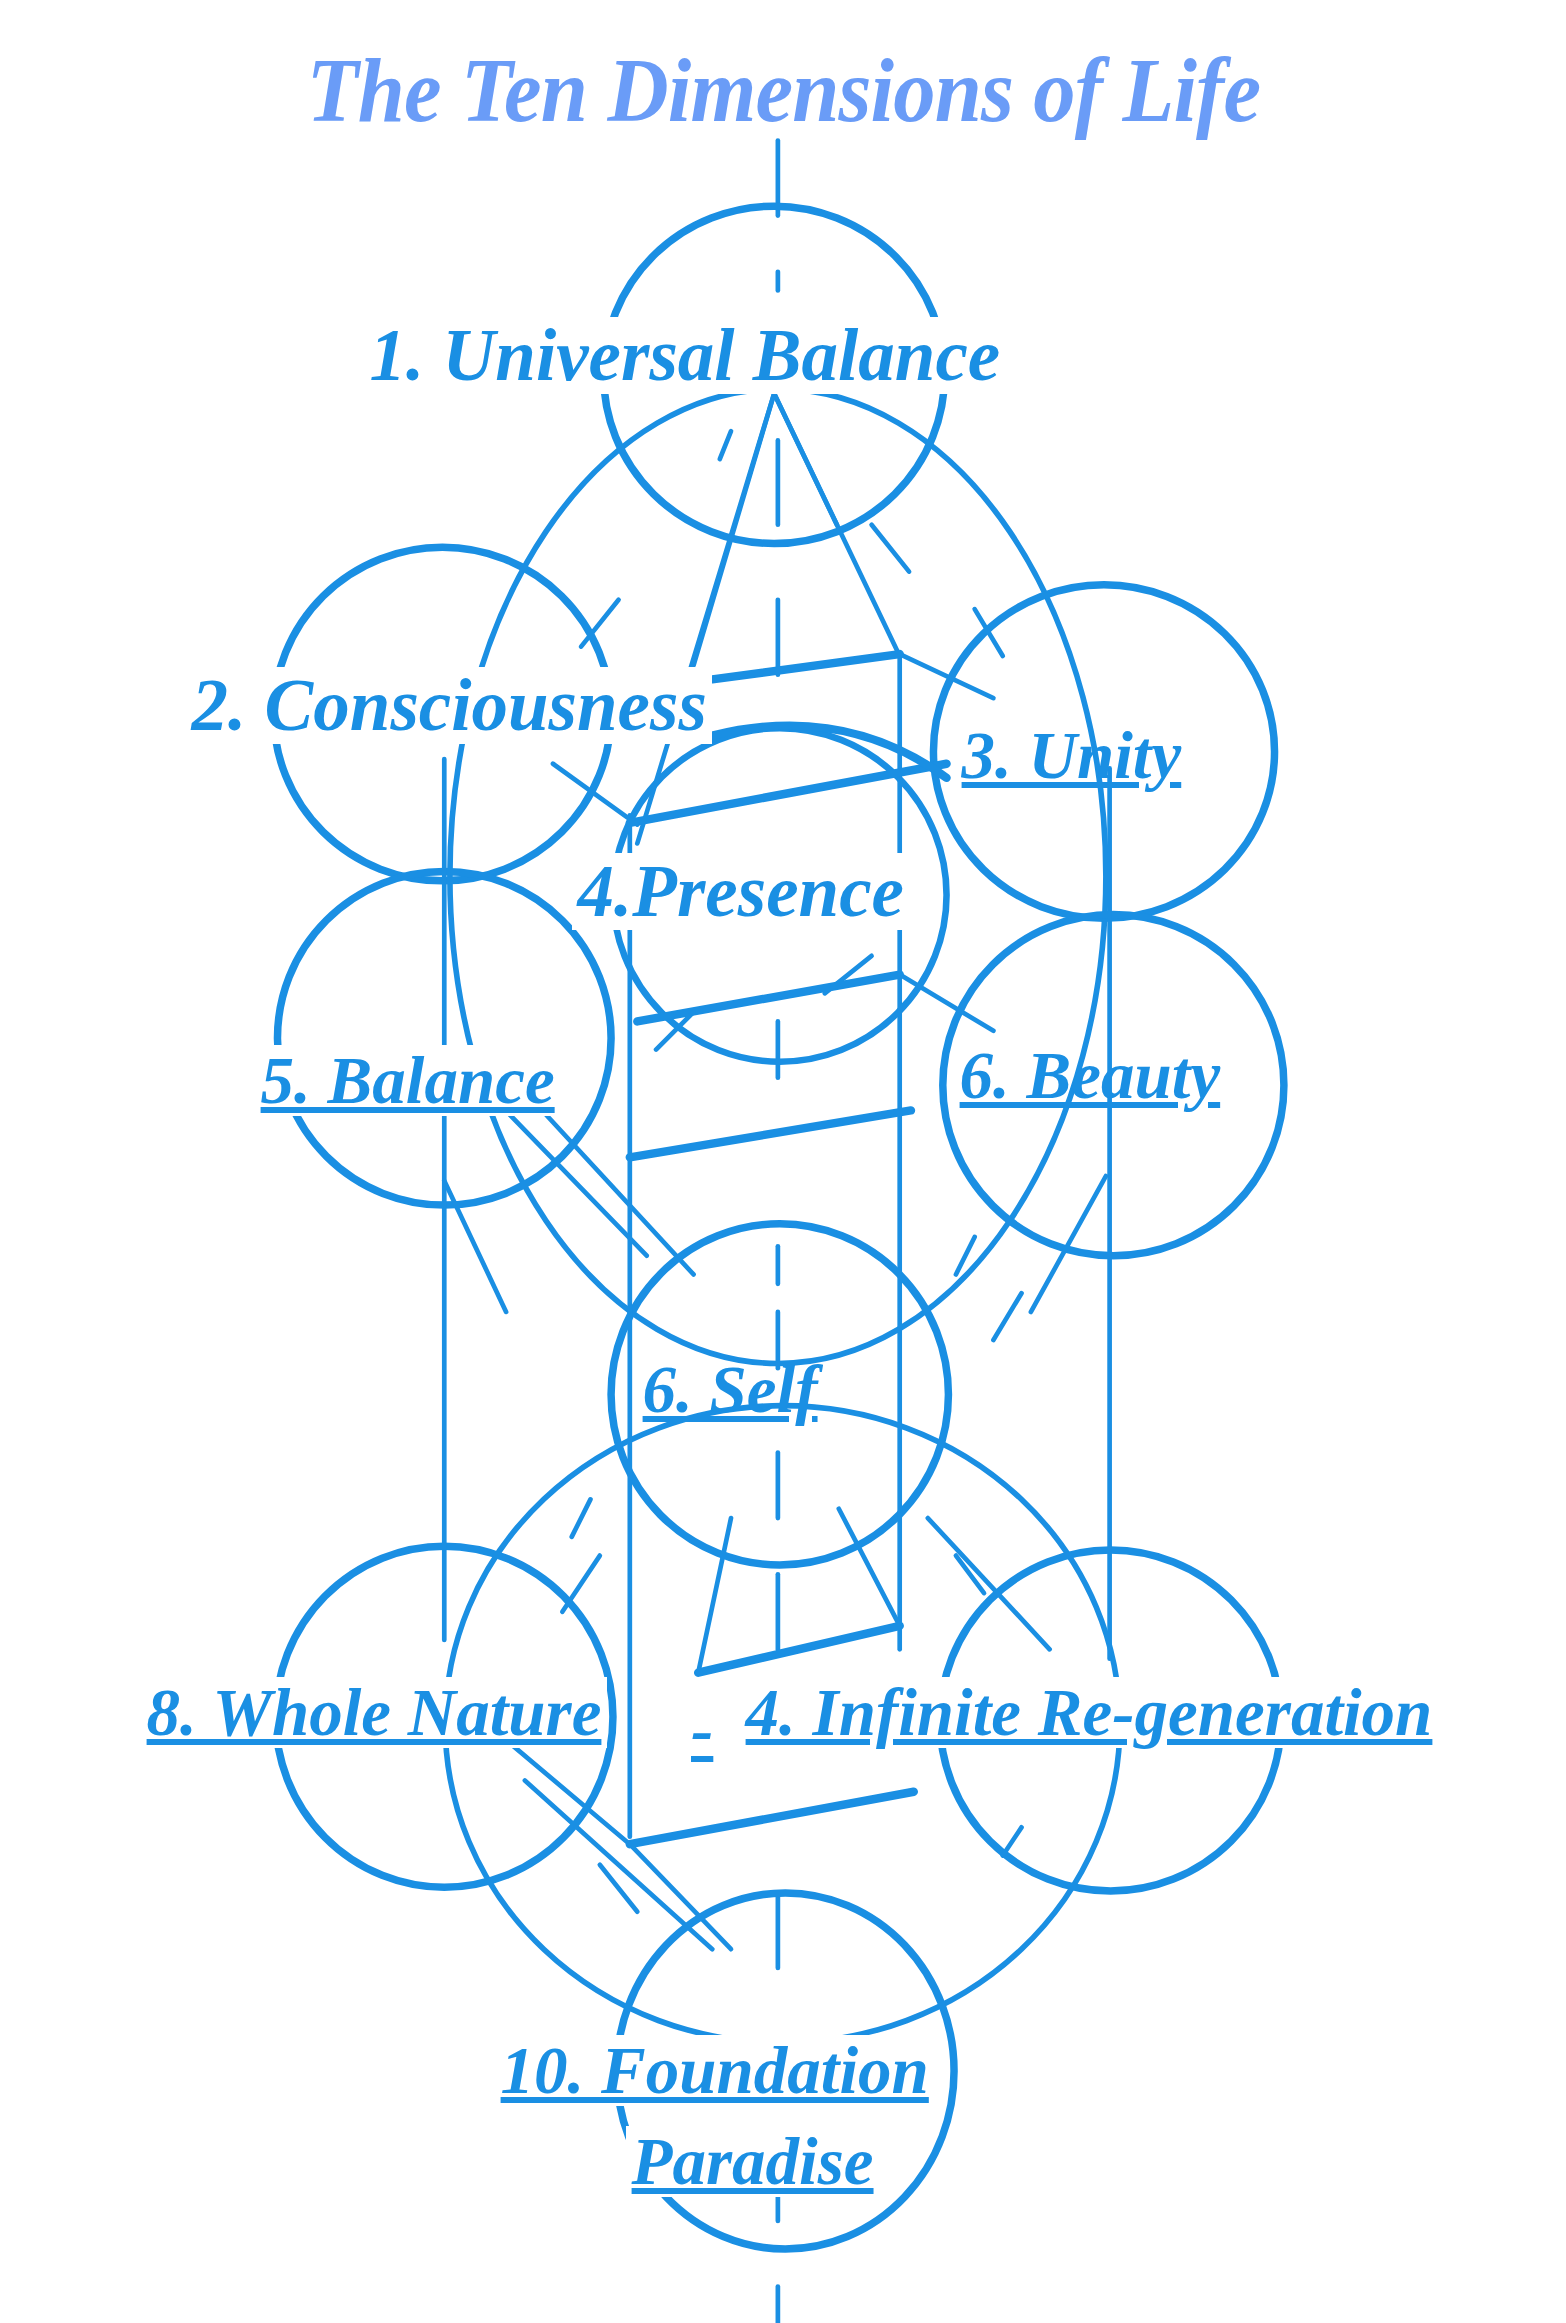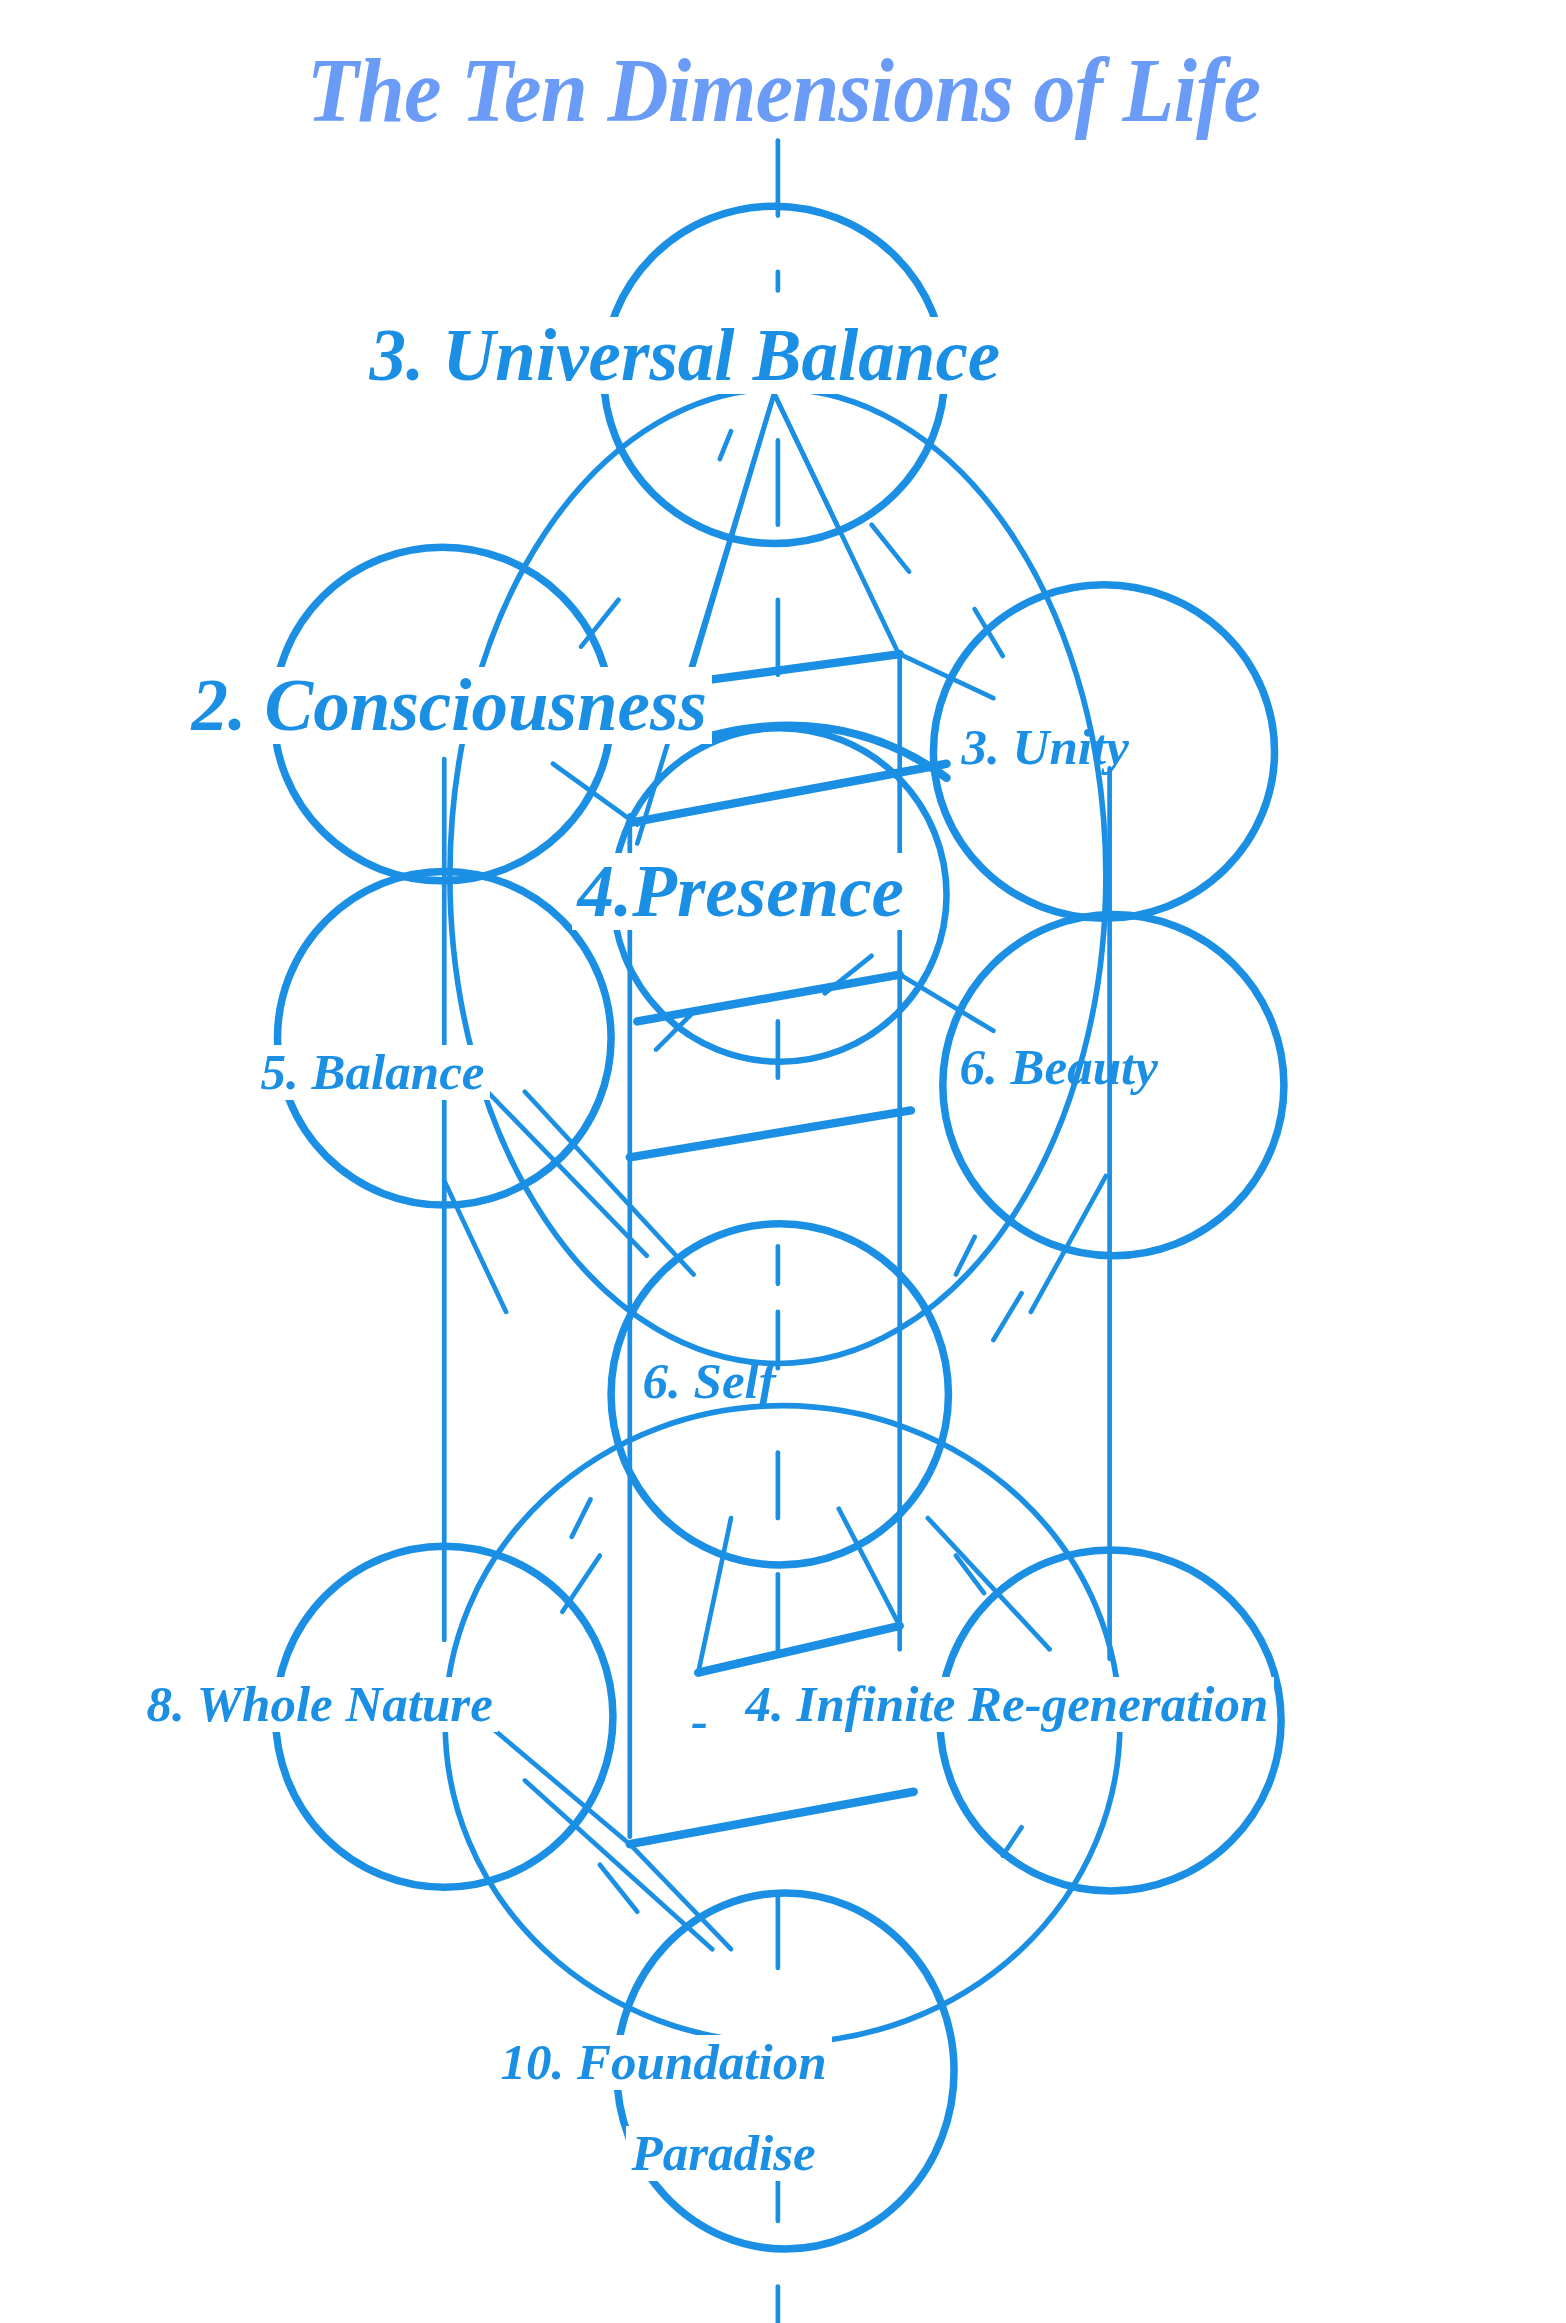--- a/index.html
+++ b/index.html
@@ -10,21 +10,21 @@
       font-family: "Liberation Serif", "DejaVu Serif", serif; font-style: italic; font-weight: bold;
       font-size: 92px; color: #6a9cf7; letter-spacing: -0.9px;
       transform: scaleX(0.92);
     }
     .lbl {
       position: absolute; font-family: "Liberation Serif", "DejaVu Serif", serif;
       font-style: italic; font-weight: bold; color: #1a8fe3; background: #ffffff;
       white-space: nowrap; line-height: 1; padding: 1.9px 5.6px;
     }
     .lbl-lg { font-size: 73px; }
-    .lbl-md { font-size: 51px; }
+    .lbl-md { font-size: 67px; text-decoration: underline; }
     svg line, svg path, svg circle, svg ellipse { stroke: #1a8fe3; fill: none; stroke-linecap: round; }
   </style>
 </head>
 <body>
 
 <svg id="diagram" viewBox="0 0 1672 2480" xmlns="http://www.w3.org/2000/svg">
 
   <g stroke-width="5">
     <line x1="830" y1="150" x2="830" y2="230"></line>
     <line x1="830" y1="290" x2="830" y2="310"></line>
@@ -107,21 +107,21 @@
     <line x1="630" y1="1600" x2="610" y2="1640"></line>
     <line x1="640" y1="1660" x2="600" y2="1720"></line>
     <line x1="1020" y1="1660" x2="1050" y2="1700"></line>
     <line x1="1090" y1="1950" x2="1070" y2="1980"></line>
     <line x1="640" y1="1990" x2="680" y2="2040"></line>
   </g>
 </svg>
 
 <div class="title">The Ten Dimensions of Life</div>
 
-<div class="lbl lbl-lg" style="left:364px; top:317px;">3. Universal Balance</div>
+<div class="lbl lbl-lg" style="left:364px; top:317px;">1. Universal Balance</div>
 <div class="lbl lbl-lg" style="left:142px; top:667px;margin-left:44px;">2. Consciousness</div>
 <div class="lbl lbl-md" style="left:956px; top:720px; background:transparent;">3. Unity</div>
 <div class="lbl lbl-lg" style="left:572px; top:853px;">4.Presence</div>
 <div class="lbl lbl-md" style="left:255px; top:1045px;">5. Balance</div>
 <div class="lbl lbl-md" style="left:954px; top:1040px; background:transparent;">6. Beauty</div>
 <div class="lbl lbl-md" style="left:637px; top:1354px; background:transparent;">6. Self</div>
 <div class="lbl lbl-md" style="left:141px; top:1677px;text-align:center;">8. Whole Nature</div>
 <div class="lbl lbl-md" style="left:691px; top:1694px; padding:1.9px 0; background:transparent;">-</div>
 <div class="lbl lbl-md" style="left:740px; top:1677px;">4. Infinite Re-generation</div>
 <div class="lbl lbl-md" style="left:495px; top:2035px;">10. Foundation</div>

